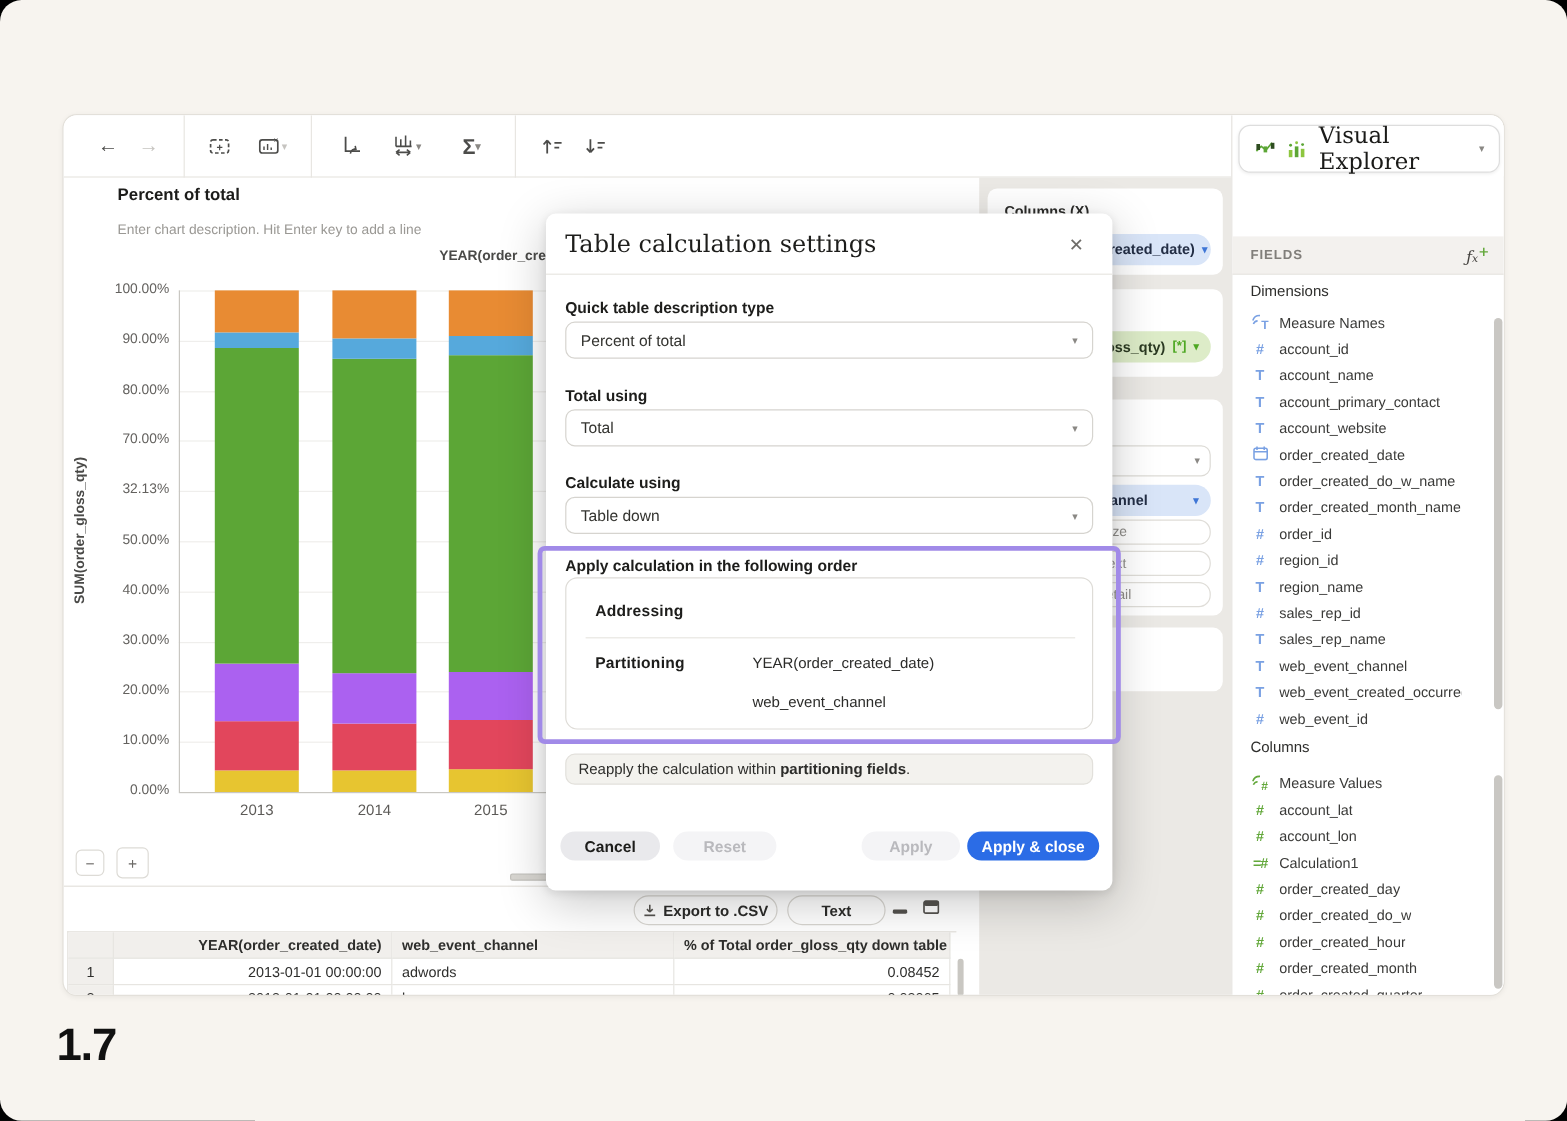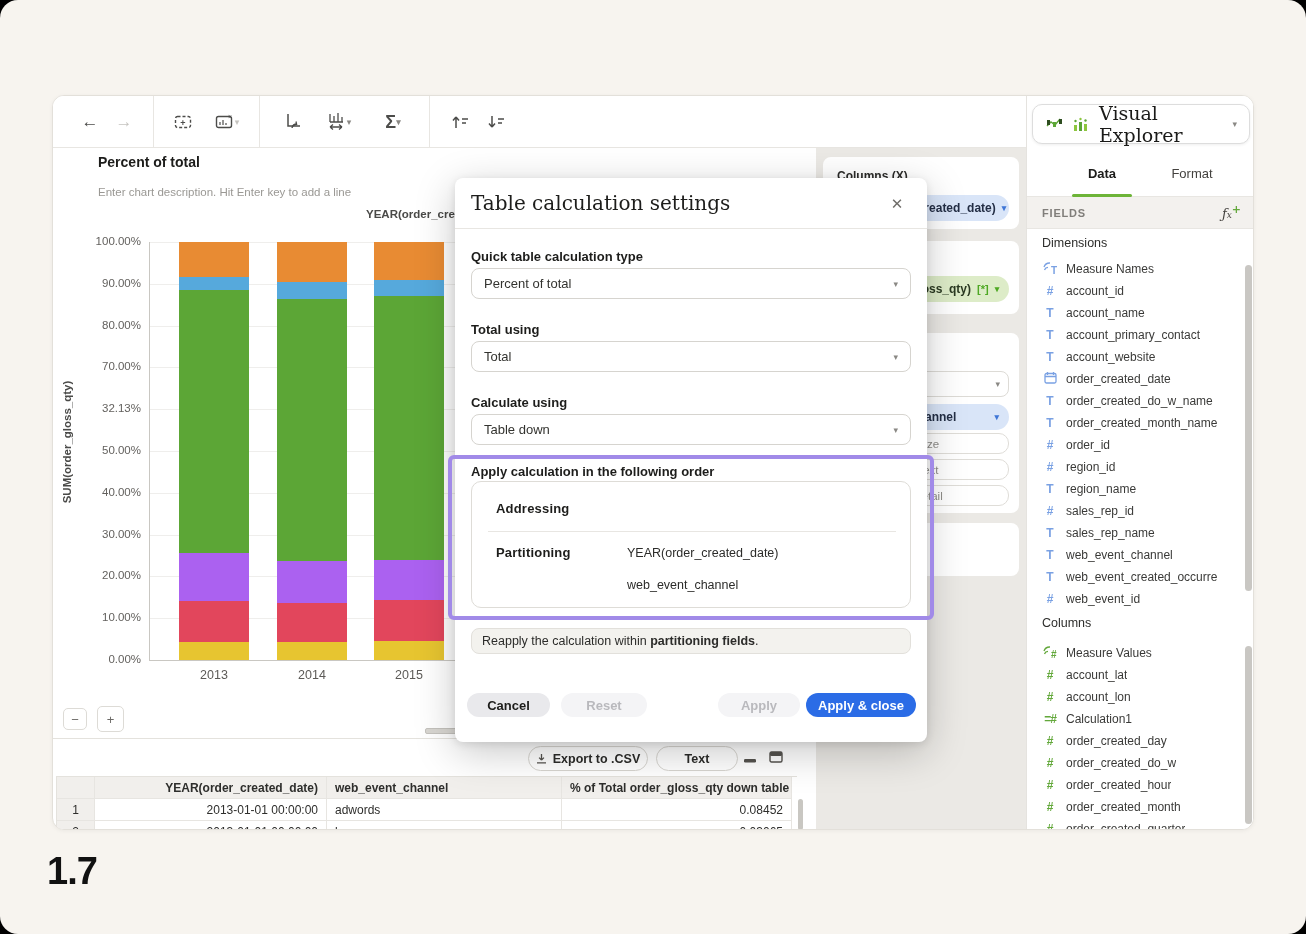--- a/index.html
+++ b/index.html
@@ -318,25 +318,20 @@
           <rect x="1" y="8" width="3" height="6" fill="#8dc63f"></rect>
             <rect x="6" y="5" width="3" height="9" fill="#5ca636"></rect>
             <rect x="11" y="7" width="3" height="7" fill="#8dc63f"></rect>
           <circle cx="2.5" cy="4" r="1.2" fill="#5ca636"></circle>
             <circle cx="7.5" cy="2" r="1.2" fill="#8dc63f"></circle>
             <circle cx="12.5" cy="3.5" r="1.2" fill="#5ca636"></circle>
         </svg>
         <span class="ve-txt">Visual Explorer</span>
         <span class="caret">▾</span>
       </div>
-      <div class="tabs">
-        <div class="tab active" style="left:30px;width:90px">Data</div>
-        <div class="tab idle" style="left:120px;width:90px">Format</div>
-        <div class="tab-underline" style="left:45px;width:60px"></div>
-      </div>
       <div class="fields-bar">
         <span class="fields-t">FIELDS</span>
         <span style="font-size:13px;color:#44423f;font-family:'DejaVu Serif',serif;font-style:italic">ƒ<span style="font-size:9px">x</span><span style="color:#63a83b;font-style:normal;font-weight:700;font-size:11px;vertical-align:super">+</span></span>
       </div>
       <div class="sec-label" style="top:140px">Dimensions</div>
       <div id="dimlist">
           <div class="fld-row" style="top:162px">
             <span class="fi"><svg width="16" height="14" viewBox="0 0 16 14">
                 <path d="M2 6 a6 6 0 0 1 6 -4 M2.5 9 a4 4 0 0 1 3.5 -2.6" fill="none" stroke="#7aa1e3" stroke-width="1.3"></path>
                 <text x="9" y="13" font-size="10" font-weight="bold" fill="#7aa1e3" font-family="Liberation Sans">T</text>
@@ -452,21 +447,21 @@
         </div>
       <div class="sb-thumb" style="left:218px;top:550px;height:178px"></div>
     </div>
   </div>
 
   <div class="modal">
     <div class="modal-title">Table calculation settings</div>
     <div class="modal-x">✕</div>
     <div class="modal-hdiv"></div>
 
-    <div class="m-label" style="top:71px">Quick table calculation type</div>
+    <div class="m-label" style="top:71px">Quick table description type</div>
     <div class="m-select" style="top:90px">
       <span>Percent of total</span>
       <span class="caret">▾</span>
     </div>
 
     <div class="m-label" style="top:144px">Total using</div>
     <div class="m-select" style="top:163px">
       <span>Total</span>
       <span class="caret">▾</span>
     </div>

